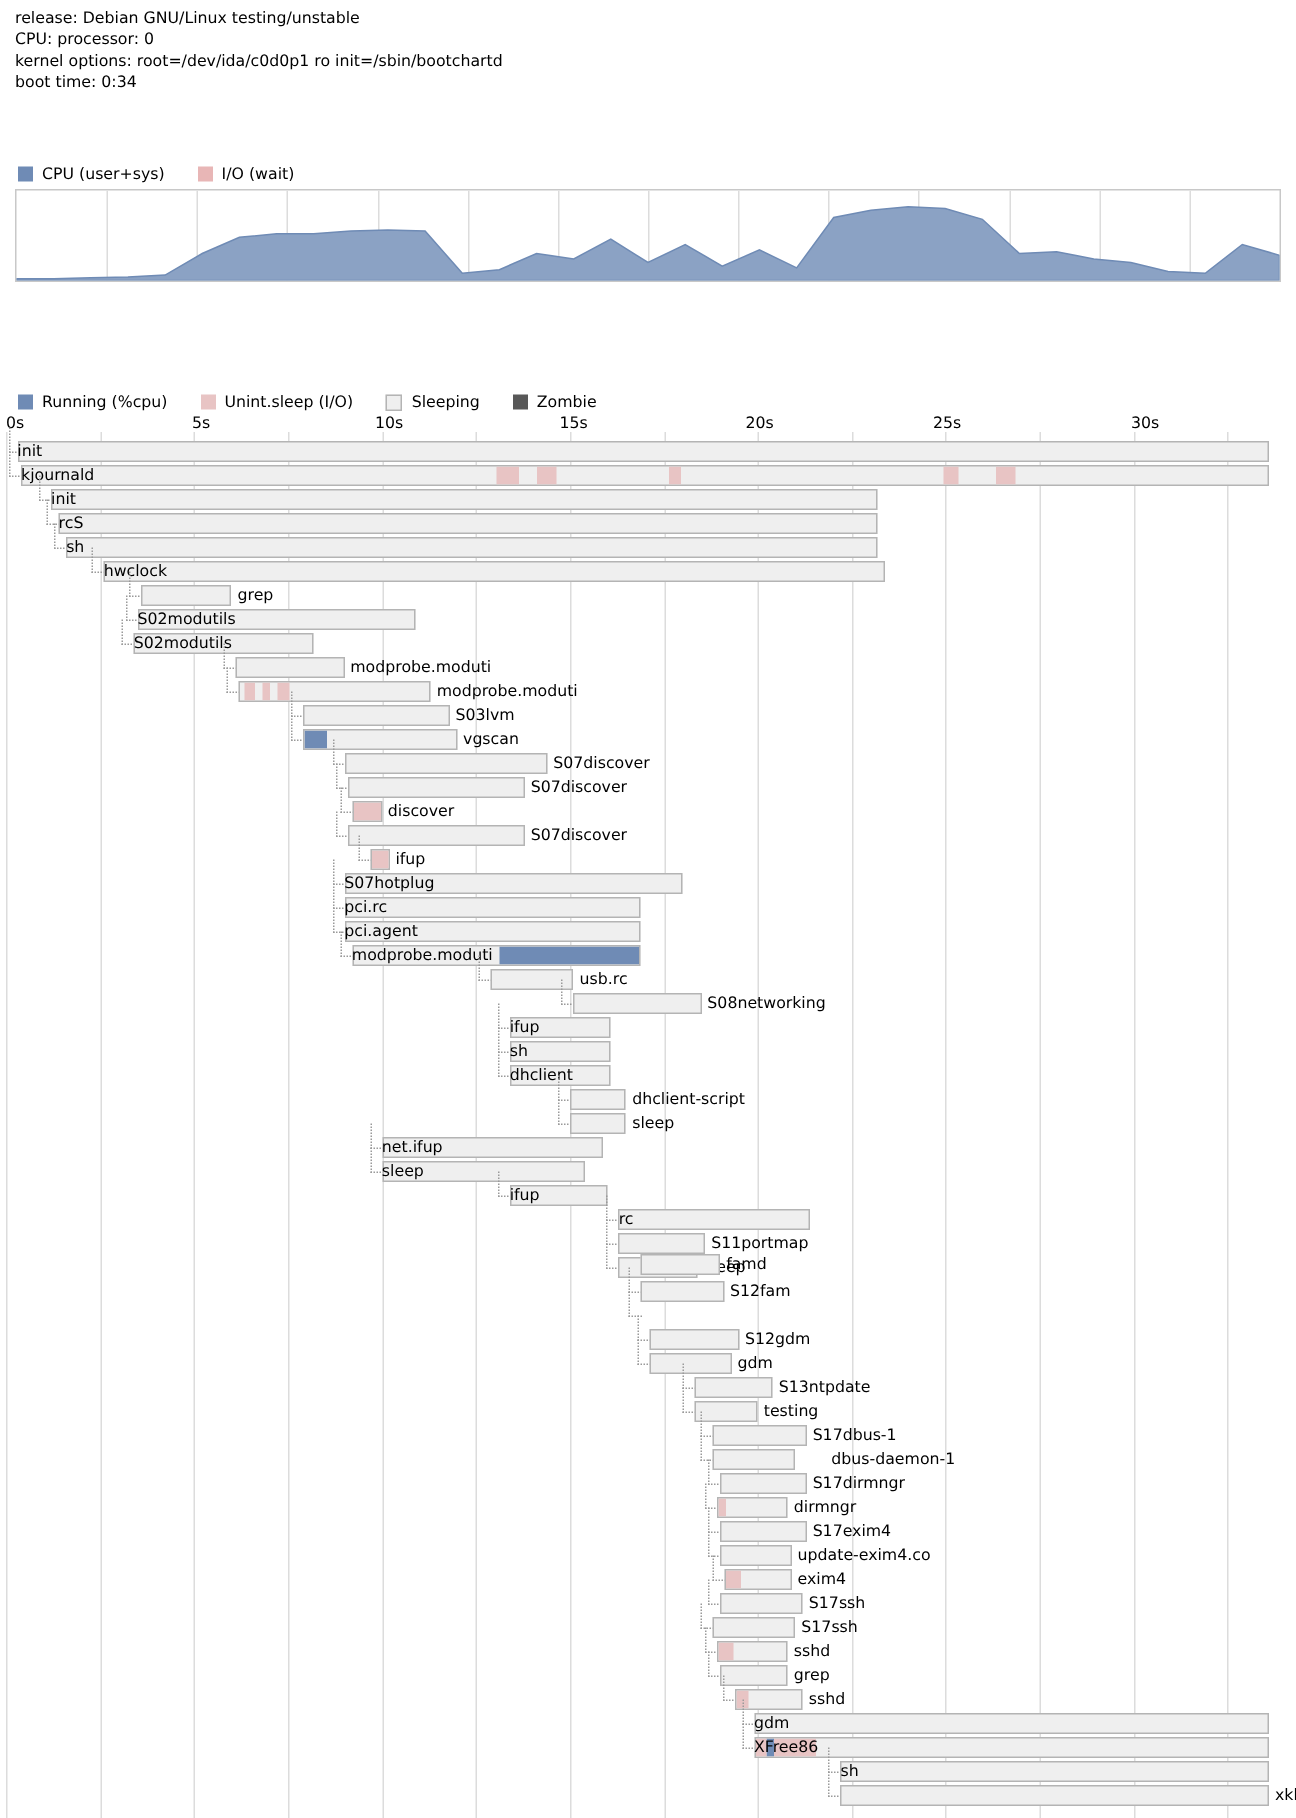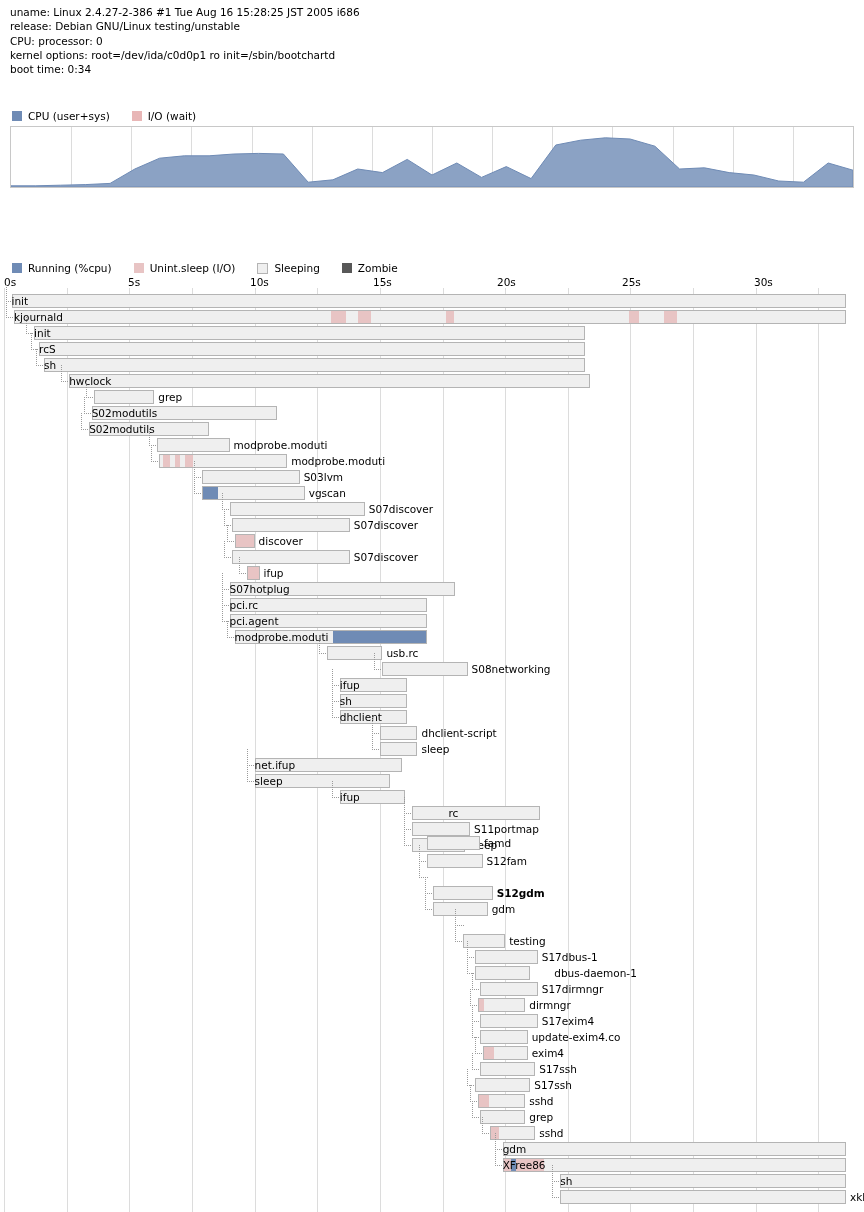--- a/index.html
+++ b/index.html
@@ -52,21 +52,20 @@
   .lbl.inside{left:0;right:0;}
   .lbl.right{text-align:left;}
   .conn{position:absolute;border-left:1px dotted #9a9a9a;border-bottom:1px dotted #9a9a9a;}
 </style>
 </head>
 <body>
 
 <div id="root">
 
   <div class="header">
-    <div class="meta">uname: Linux 2.4.27-2-386 #1 Tue Aug 16 15:28:25 JST 2005 i686</div>
     <div class="meta">release: Debian GNU/Linux testing/unstable</div>
     <div class="meta">CPU: processor: 0</div>
     <div class="meta">kernel options: root=/dev/ida/c0d0p1 ro init=/sbin/bootchartd</div>
     <div class="meta">boot time: 0:34</div>
   </div>
 
   <div class="cpu-legend">
     <div class="lg-item">
       <span class="lg-swatch" style="background:#6f8bb5"></span>
       <span class="lg-label">CPU (user+sys)</span>
@@ -314,21 +313,21 @@
         <div class="lbl inside" style="left: 254.588px; width: 135.318px;">sleep</div>
       </div>
       <div class="conn" style="left: 331.788px; top: 493px; width: 8px; height: 16px;"></div>
       <div class="row" style="left: 0px; top: 502px; width: 864px;">
         <div class="bar" style="left: 339.788px; width: 65.1529px;"></div>
         <div class="lbl inside" style="left: 339.788px; width: 65.1529px;">ifup</div>
       </div>
       <div class="conn" style="left: 404.459px; top: 509px; width: 8px; height: 16px;"></div>
       <div class="row" style="left: 0px; top: 518px; width: 864px;">
         <div class="bar" style="left: 412.459px; width: 127.8px;"></div>
-        <div class="lbl inside" style="left: 412.459px; width: 127.8px; padding-left: 36px;">rc</div>
+        <div class="lbl inside" style="left: 412.459px; width: 127.8px;">rc</div>
       </div>
       <div class="conn" style="left: 404.459px; top: 525px; width: 8px; height: 16px;"></div>
       <div class="row" style="left: 0px; top: 534px; width: 864px;">
         <div class="bar" style="left: 412.459px; width: 57.6353px;"></div>
         <div class="lbl right" style="left: 474.094px;">S11portmap</div>
       </div>
       <div class="conn" style="left: 404.459px; top: 541px; width: 8px; height: 16px;"></div>
       <div class="row" style="left: 0px; top: 550px; width: 864px;">
         <div class="bar" style="left: 412.459px; width: 52.6235px;"></div>
         <div class="lbl right" style="left: 469.082px;">sleep</div>
@@ -337,30 +336,34 @@
       <div class="row" style="left: 0px; top: 566px; width: 864px;">
         <div class="bar" style="left: 427.494px; width: 55.1294px;"></div>
         <div class="lbl right" style="left: 486.624px;">S12fam</div>
       </div>
       <div class="conn" style="left: 419.494px; top: 573px; width: 8px; height: 16px;"></div>
       <div class="row" style="left: 0px; top: 548px; width: 864px;">
         <div class="bar" style="left: 427.494px; width: 52.6235px;"></div>
         <div class="lbl right" style="left: 484.118px;">famd</div>
       </div>
       <div class="conn" style="left: 424.506px; top: 589px; width: 8px; height: 16px;"></div>
-      <div class="row" style="left: 0px; top: 598px; width: 864px; font-weight: bold;">
+      <div class="row" style="left: 0px; top: 598px; width: 864px;">
         <div class="bar" style="left: 432.506px; width: 60.1412px;"></div>
         <div class="lbl right" style="left: 496.647px;">S12gdm</div>
       </div>
       <div class="conn" style="left: 424.506px; top: 605px; width: 8px; height: 16px;"></div>
       <div class="row" style="left: 0px; top: 614px; width: 864px;">
         <div class="bar" style="left: 432.506px; width: 55.1294px;"></div>
         <div class="lbl right" style="left: 491.635px;">gdm</div>
       </div>
       <div class="conn" style="left: 454.576px; top: 621px; width: 8px; height: 16px;"></div>
+      <div class="row" style="left: 0px; top: 630px; width: 864px;">
+        <div class="bar" style="left: 462.576px; width: 52.6235px;"></div>
+        <div class="lbl right" style="left: 519.2px;">S13ntpdate</div>
+      </div>
       <div class="conn" style="left: 454.576px; top: 637px; width: 8px; height: 16px;"></div>
       <div class="row" style="left: 0px; top: 646px; width: 864px;">
         <div class="bar" style="left: 462.576px; width: 42.6px;"></div>
         <div class="lbl right" style="left: 509.176px;">testing</div>
       </div>
       <div class="conn" style="left: 467.106px; top: 653px; width: 8px; height: 16px;"></div>
       <div class="row" style="left: 0px; top: 662px; width: 779px;">
         <div class="bar" style="left: 475.106px; width: 62.6471px;"></div>
         <div class="lbl right" style="left: 541.753px;">S17dbus-1</div>
       </div>

